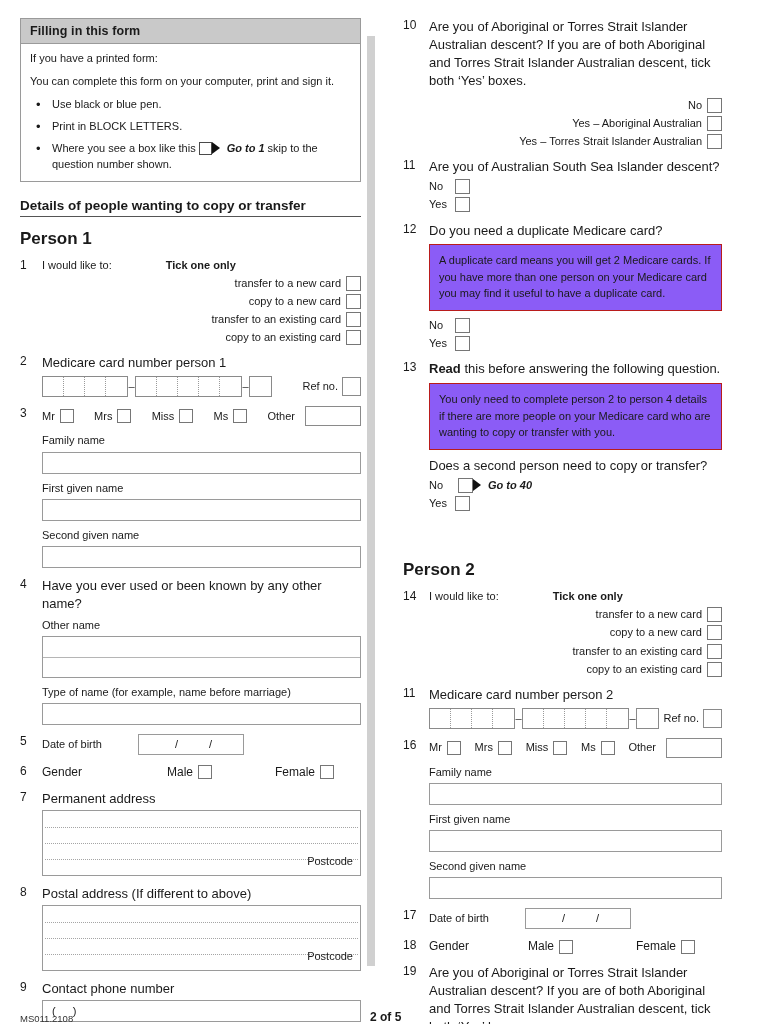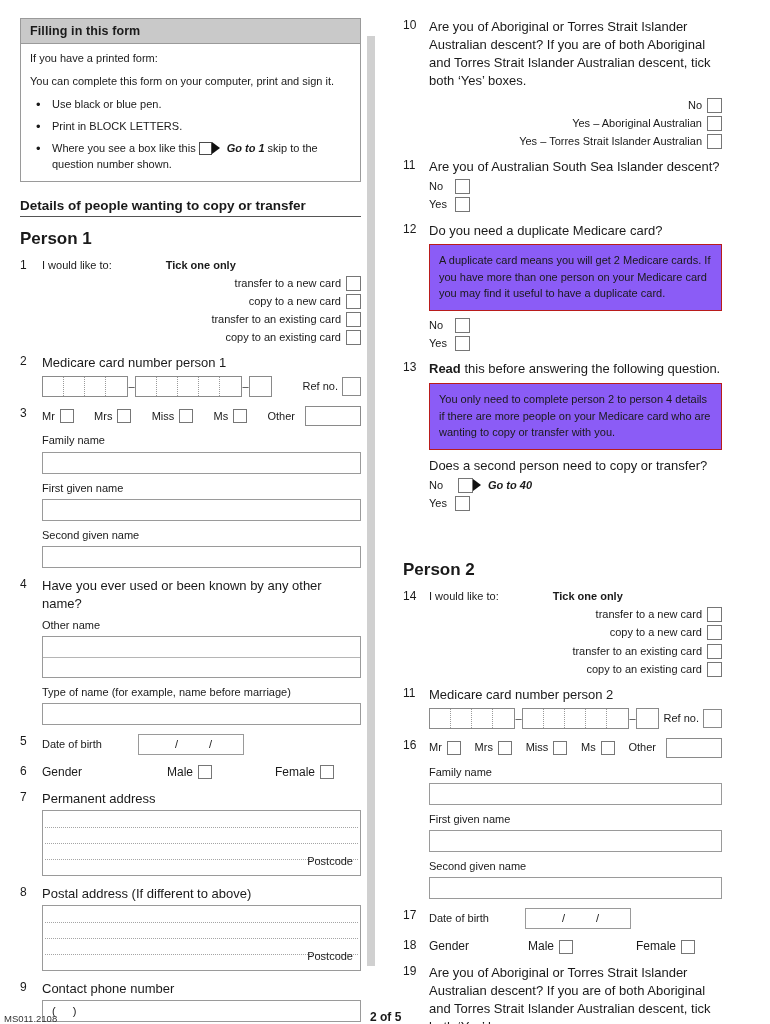--- a/index.html
+++ b/index.html
@@ -332,21 +332,21 @@
   .note-box {
     border: 1px solid #b91c1c;
     padding: 7px 9px 8px 9px;
     font-size: 11px;
     line-height: 1.5;
     margin: 5px 0 7px 0;
     background: #8b5cf6;
   }
   .footer-code {
     position: absolute;
-    left: 4px;
+    left: 20px;
     bottom: 0;
     font-size: 9.5px;
     color: #333;
   }
   .footer-page {
     position: absolute;
     left: 370px;
     bottom: 0;
     font-size: 12px;
     font-weight: bold;

